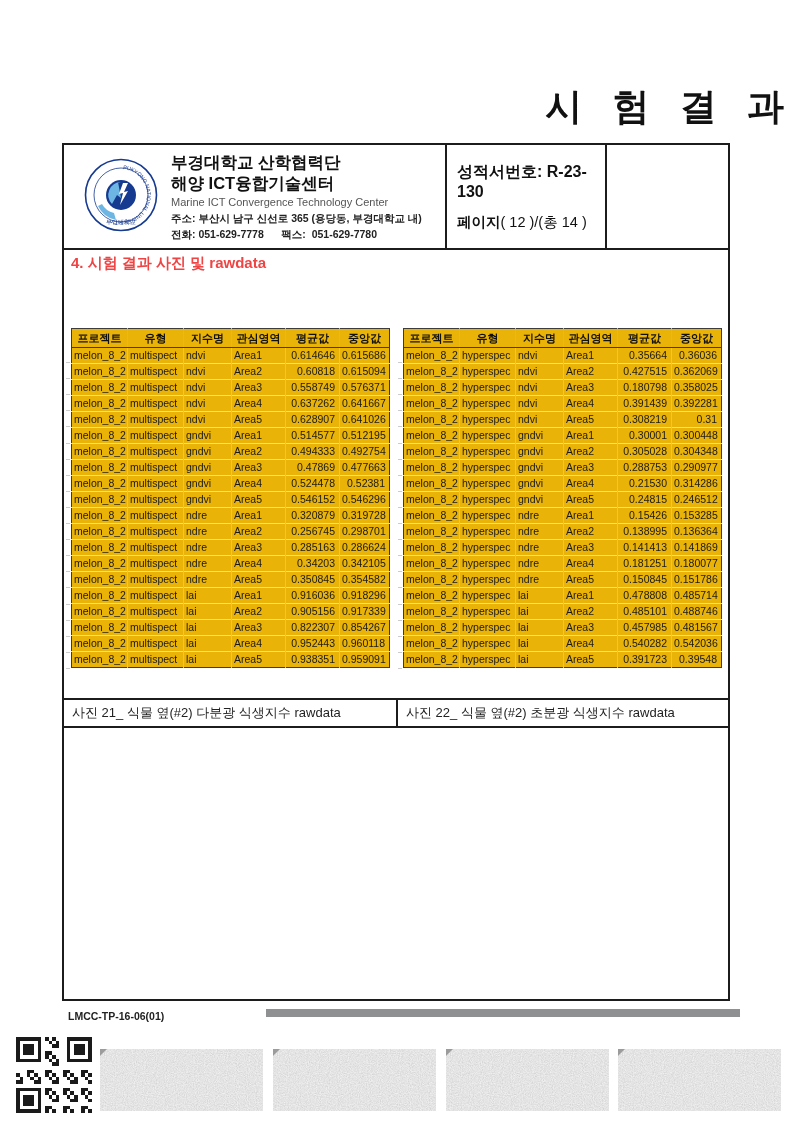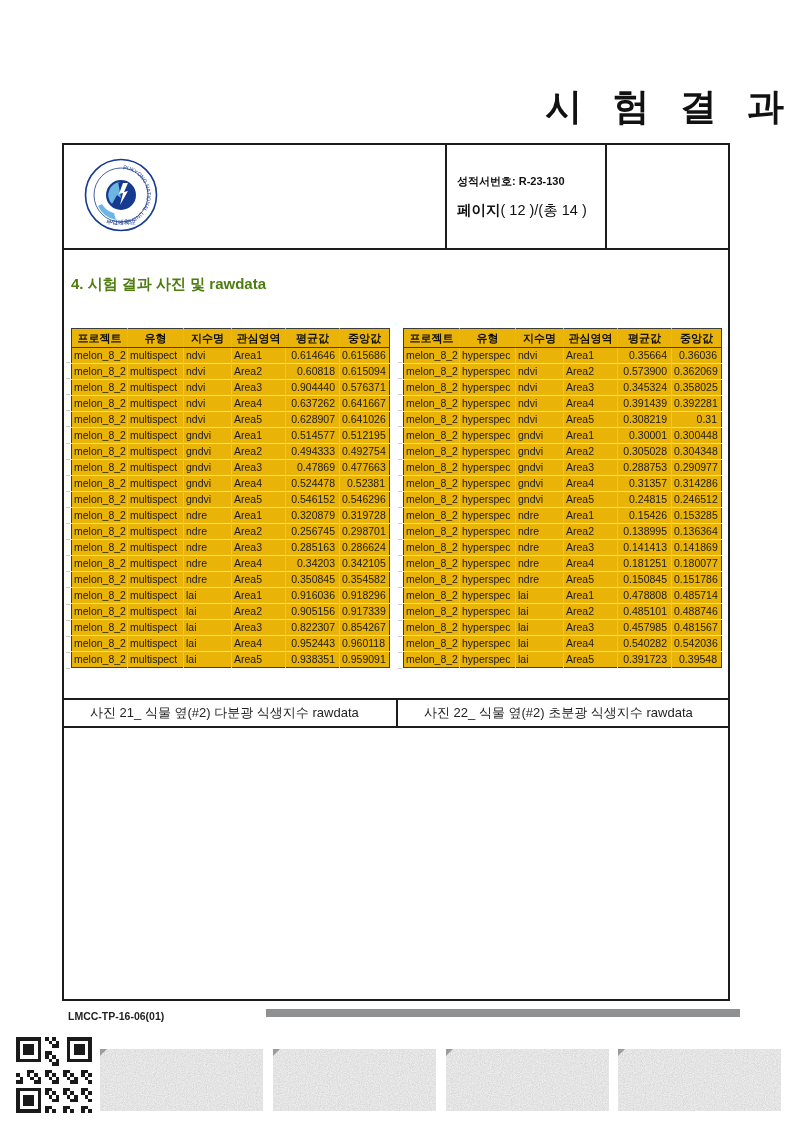--- a/index.html
+++ b/index.html
@@ -20,25 +20,25 @@
   .hdr-cell1 { width:381px; display:flex; align-items:center; padding-left:20px; }
   .hdr-cell2 { width:162px; border-left:2px solid #1c1c1c; border-right:2px solid #1c1c1c;
                display:flex; flex-direction:column; justify-content:center; padding-left:10px; }
   .hdr-cell3 { flex:1; }
   .logo-wrap { flex:0 0 74px; }
   .org-block { margin-left:13px; line-height:1.25; }
   .org-kr { font-size:16.5px; font-weight:bold; color:#111; }
   .org-en { font-size:11px; color:#555; margin-top:2px; }
   .org-addr { font-size:10.5px; font-weight:bold; color:#222; margin-top:3px; }
   .org-tel  { font-size:10.5px; font-weight:bold; color:#222; margin-top:2px; white-space:pre; }
-  .report-no { font-size:11px; font-weight:bold; color:#111; }
+  .report-no { font-size:16px; font-weight:bold; color:#111; }
   .page-line { font-size:14.5px; color:#111; margin-top:12px; }
   .page-line .lbl { font-weight:bold; }
 
-  .section-title { position:absolute; left:7px; top:130px; font-size:15px; font-weight:bold; color:#4d7c0f; }
+  .section-title { position:absolute; left:7px; top:109px; font-size:15px; font-weight:bold; color:#ef4444; }
 
   
   .tbl-wrap { position:absolute; top:183px; }
   .tbl-left  { left:7px; }
   .tbl-right { left:339px; }
   .gutter { position:absolute; left:-5px; top:19px; width:4px; height:322px;
             background:repeating-linear-gradient(to bottom, #ffffff 0 15px, #cccccc 15px 16.1px); }
   table.raw { border-collapse:collapse; table-layout:fixed; width:318px;
               border:1.5px solid #3c3c3c; background:#eab308; }
   table.raw th { font-size:11px; font-weight:bold; color:#111; text-align:center;
@@ -49,21 +49,21 @@
                  padding:0 2px; border-left:1px solid #c2c2c2; border-top:1px solid #dcdcdc;
                  overflow:hidden; white-space:nowrap; }
   table.raw td:first-child { border-left:none; }
   table.raw tr:first-child td { border-top:none; }
   table.raw td.c4, table.raw td.c5 { text-align:right; padding-right:4px; }
   col.w0{width:56px} col.w1{width:56px} col.w2{width:48px} col.w3{width:54px} col.w4{width:54px} col.w5{width:50px}
 
   
   .caption-row { position:absolute; left:0; top:553px; width:100%; height:30px;
                  border-top:2px solid #1c1c1c; border-bottom:2px solid #1c1c1c; display:flex; }
-  .caption-cell { font-size:13px; color:#222; line-height:26px; padding-left:26px; overflow:hidden; white-space:nowrap; }
+  .caption-cell { font-size:13px; color:#222; line-height:26px; padding-left:8px; overflow:hidden; white-space:nowrap; }
   .caption-cell.left { width:334px; border-right:2px solid #1c1c1c; }
   .caption-cell.right { flex:1; }
 
   
   .doc-code { position:absolute; left:68px; top:1010px; font-size:10.5px; font-weight:bold; color:#222; }
   .footer-bar { position:absolute; left:266px; top:1009px; width:474px; height:8px; background:#8f9092; }
 
   .qr { position:absolute; left:16px; top:1037px; width:76px; height:76px; }
   .noise-strip { position:absolute; top:1049px; width:163px; height:62px; overflow:hidden; }
   .noise-strip .corner { position:absolute; left:0; top:0; width:0; height:0;
@@ -91,20 +91,27 @@
               </defs>
             <text font-size="5.4" fill="#163a8f" font-family="Liberation Sans, sans-serif">
               <textPath href="#ringPath" startOffset="2">PUKYONG NATIONAL UNIVERSITY</textPath>
             </text>
             <text x="37" y="66" font-size="6" fill="#163a8f" text-anchor="middle" font-family="Liberation Sans, sans-serif">부경대학교</text>
             <path d="M 14 48 a 25 25 0 0 0 18 14 l -2 -7 a 18 18 0 0 1 -12 -9 z" fill="#6db6e3"></path>
             <circle cx="37" cy="37" r="15" fill="#163a8f"></circle>
             <path d="M 37 24 a 13 13 0 0 0 -9 22 l 5 -9 4 3 -3 -16 z" fill="#6db6e3"></path>
             <path d="M 39 25 l -4 11 4 -1 -3 12 8 -14 -4 1 4 -9 z" fill="#ffffff"></path>
           </svg>
+        </div>
+        <div class="org-block">
+          <div class="org-kr">부경대학교 산학협력단</div>
+          <div class="org-kr">해양 ICT융합기술센터</div>
+          <div class="org-en">Marine ICT Convergence Technology Center</div>
+          <div class="org-addr">주소: 부산시 남구 신선로 365 (용당동, 부경대학교 내)</div>
+          <div class="org-tel">전화: 051-629-7778      팩스:  051-629-7780</div>
         </div>
       </div>
       <div class="hdr-cell2">
         <div class="report-no">성적서번호: R-23-130</div>
         <div class="page-line">
           <span class="lbl">페이지</span><span>( 12 )/(총 14 )</span>
         </div>
       </div>
       <div class="hdr-cell3"></div>
     </div>
@@ -147,21 +154,21 @@
               <td class="c2">ndvi</td>
               <td class="c3">Area2</td>
               <td class="c4">0.60818</td>
               <td class="c5">0.615094</td>
             </tr>
             <tr>
               <td class="c0">melon_8_2</td>
               <td class="c1">multispect</td>
               <td class="c2">ndvi</td>
               <td class="c3">Area3</td>
-              <td class="c4">0.904440</td>
+              <td class="c4">0.558749</td>
               <td class="c5">0.576371</td>
             </tr>
             <tr>
               <td class="c0">melon_8_2</td>
               <td class="c1">multispect</td>
               <td class="c2">ndvi</td>
               <td class="c3">Area4</td>
               <td class="c4">0.637262</td>
               <td class="c5">0.641667</td>
             </tr>
@@ -325,29 +332,29 @@
               <td class="c2">ndvi</td>
               <td class="c3">Area1</td>
               <td class="c4">0.35664</td>
               <td class="c5">0.36036</td>
             </tr>
             <tr>
               <td class="c0">melon_8_2</td>
               <td class="c1">hyperspec</td>
               <td class="c2">ndvi</td>
               <td class="c3">Area2</td>
-              <td class="c4">0.573900</td>
+              <td class="c4">0.427515</td>
               <td class="c5">0.362069</td>
             </tr>
             <tr>
               <td class="c0">melon_8_2</td>
               <td class="c1">hyperspec</td>
               <td class="c2">ndvi</td>
               <td class="c3">Area3</td>
-              <td class="c4">0.345324</td>
+              <td class="c4">0.180798</td>
               <td class="c5">0.358025</td>
             </tr>
             <tr>
               <td class="c0">melon_8_2</td>
               <td class="c1">hyperspec</td>
               <td class="c2">ndvi</td>
               <td class="c3">Area4</td>
               <td class="c4">0.391439</td>
               <td class="c5">0.392281</td>
             </tr>
@@ -381,21 +388,21 @@
               <td class="c2">gndvi</td>
               <td class="c3">Area3</td>
               <td class="c4">0.288753</td>
               <td class="c5">0.290977</td>
             </tr>
             <tr>
               <td class="c0">melon_8_2</td>
               <td class="c1">hyperspec</td>
               <td class="c2">gndvi</td>
               <td class="c3">Area4</td>
-              <td class="c4">0.31357</td>
+              <td class="c4">0.21530</td>
               <td class="c5">0.314286</td>
             </tr>
             <tr>
               <td class="c0">melon_8_2</td>
               <td class="c1">hyperspec</td>
               <td class="c2">gndvi</td>
               <td class="c3">Area5</td>
               <td class="c4">0.24815</td>
               <td class="c5">0.246512</td>
             </tr>

